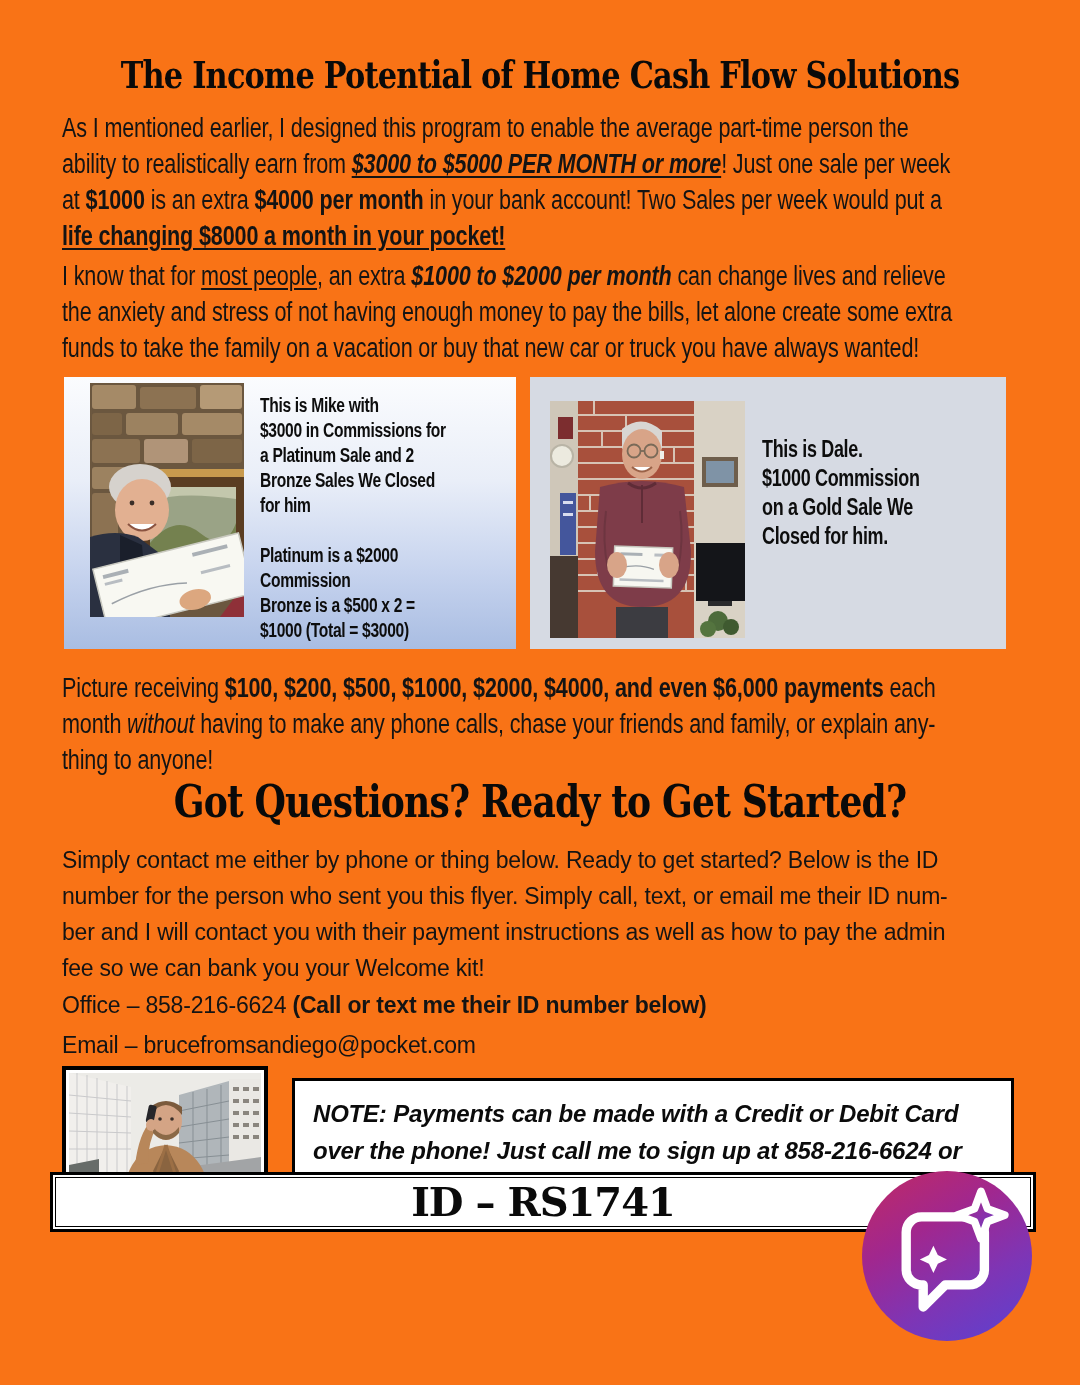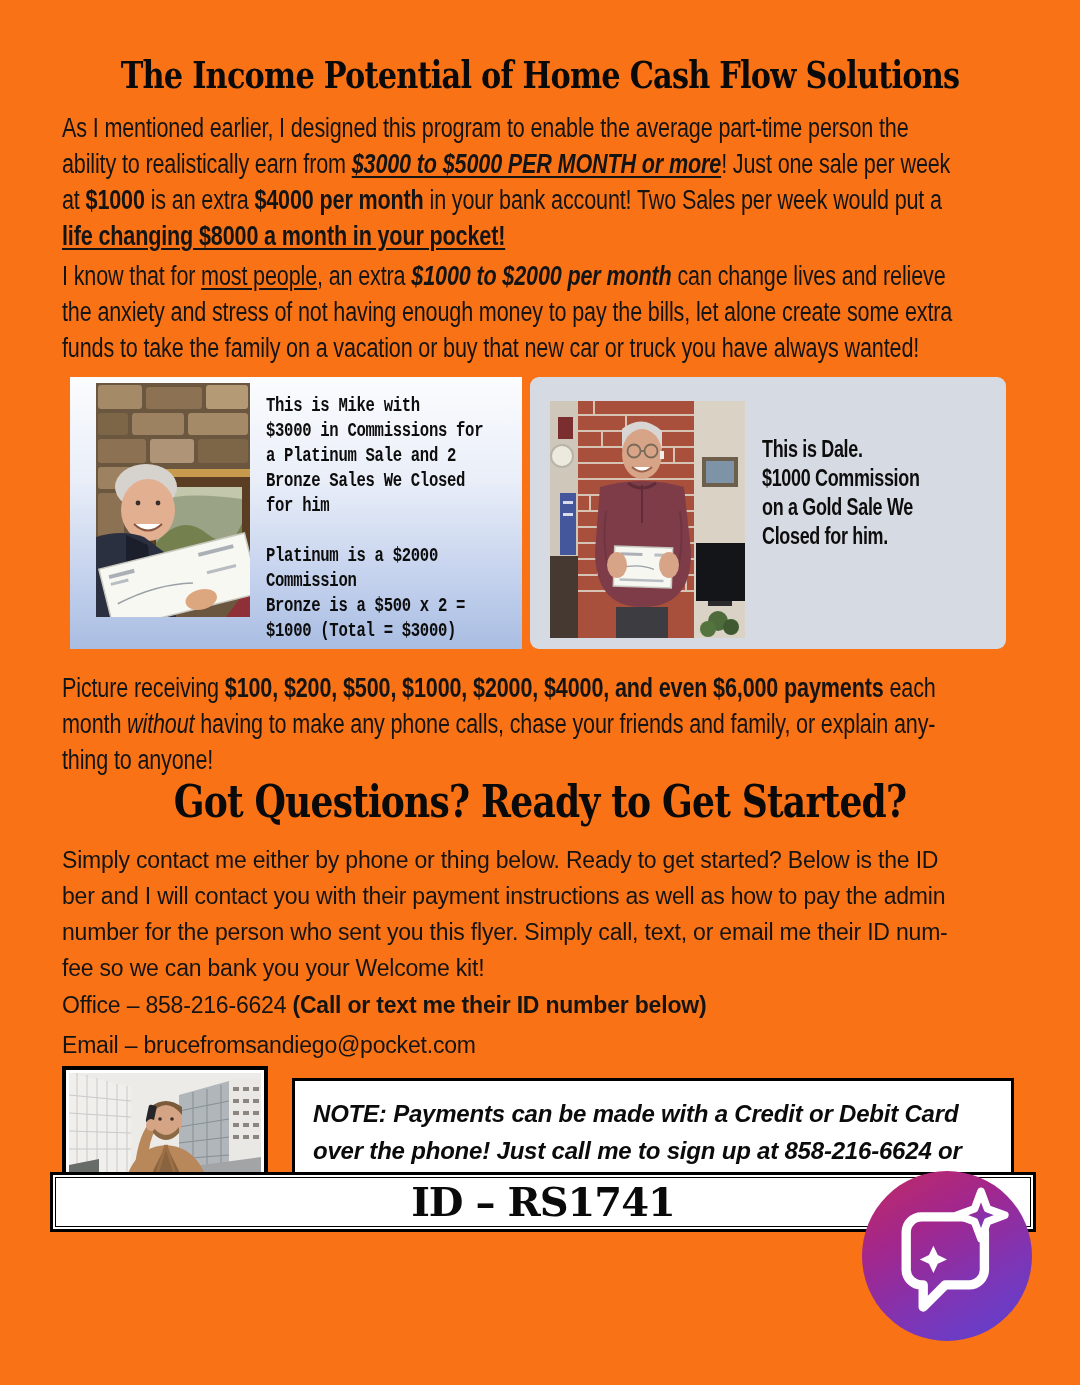--- a/index.html
+++ b/index.html
@@ -16,23 +16,23 @@
   .para{position:absolute;left:62px;}
   .cond{font-size:27px;line-height:36px;letter-spacing:-0.2px;transform:scaleX(0.80);
         transform-origin:0 0;width:1195px;}
   .wide{font-size:23px;line-height:36px;letter-spacing:-0.2px;width:1000px;}
   .tline{white-space:pre;}
   .b{font-weight:700;} .i{font-style:italic;}
   .u{text-decoration:underline;text-underline-offset:3px;}
 
   
   .card{position:absolute;top:377px;height:272px;}
-  .card-mike{left:70px;width:452px;
-    background:linear-gradient(180deg,#fbfcfe 0%,#e9eef8 38%,#c6d3ee 72%,#a9bde2 100%);font-family:Liberation Mono, monospace;}
-  .card-dale{left:530px;width:476px;background:#d6dae3;border-radius:9px;}
+  .card-mike{left:64px;width:452px;
+    background:linear-gradient(180deg,#fbfcfe 0%,#e9eef8 38%,#c6d3ee 72%,#a9bde2 100%);}
+  .card-dale{left:530px;width:476px;background:#d6dae3;}
   .photo{position:absolute;display:block;}
   .caption{position:absolute;font-weight:700;color:#0d0d0d;white-space:pre-line;
            letter-spacing:-0.4px;transform:scaleX(0.78);transform-origin:0 0;width:300px;}
   .cap-mike{font-size:20px;line-height:25px;}
   .cap-dale{font-size:23px;line-height:29px;}
 
   
   .office-line{top:987px;font-size:23px;letter-spacing:-0.2px;}
   .email-line{top:1027px;font-size:23px;letter-spacing:-0.2px;}
 
@@ -197,22 +197,22 @@
   <div class="para cond" style="top:670px;">
       <div class="tline"><span>Picture receiving </span><span class="b">$100, $200, $500, $1000, $2000, $4000, and even $6,000 payments</span><span> each</span></div>
       <div class="tline"><span>month </span><span class="i">without</span><span> having to make any phone calls, chase your friends and family, or explain any-</span></div>
       <div class="tline"><span>thing to anyone!</span></div>
     </div>
 
   <div class="h-slab h2">Got Questions? Ready to Get Started?</div>
 
   <div class="para wide" style="top:842px;">
       <div class="tline"><span>Simply contact me either by phone or thing below. Ready to get started? Below is the ID</span></div>
+      <div class="tline"><span>number for the person who sent you this flyer. Simply call, text, or email me their ID num-</span></div>
       <div class="tline"><span>ber and I will contact you with their payment instructions as well as how to pay the admin</span></div>
-      <div class="tline"><span>number for the person who sent you this flyer. Simply call, text, or email me their ID num-</span></div>
       <div class="tline"><span>fee so we can bank you your Welcome kit!</span></div>
     </div>
 
   <div class="para wide office-line">
       <div class="tline"><span>Office – 858-216-6624 </span><span class="b">(Call or text me their ID number below)</span></div>
     </div>
 
   <div class="para wide email-line">
       <div class="tline"><span>Email – brucefromsandiego@pocket.com</span></div>
     </div>

